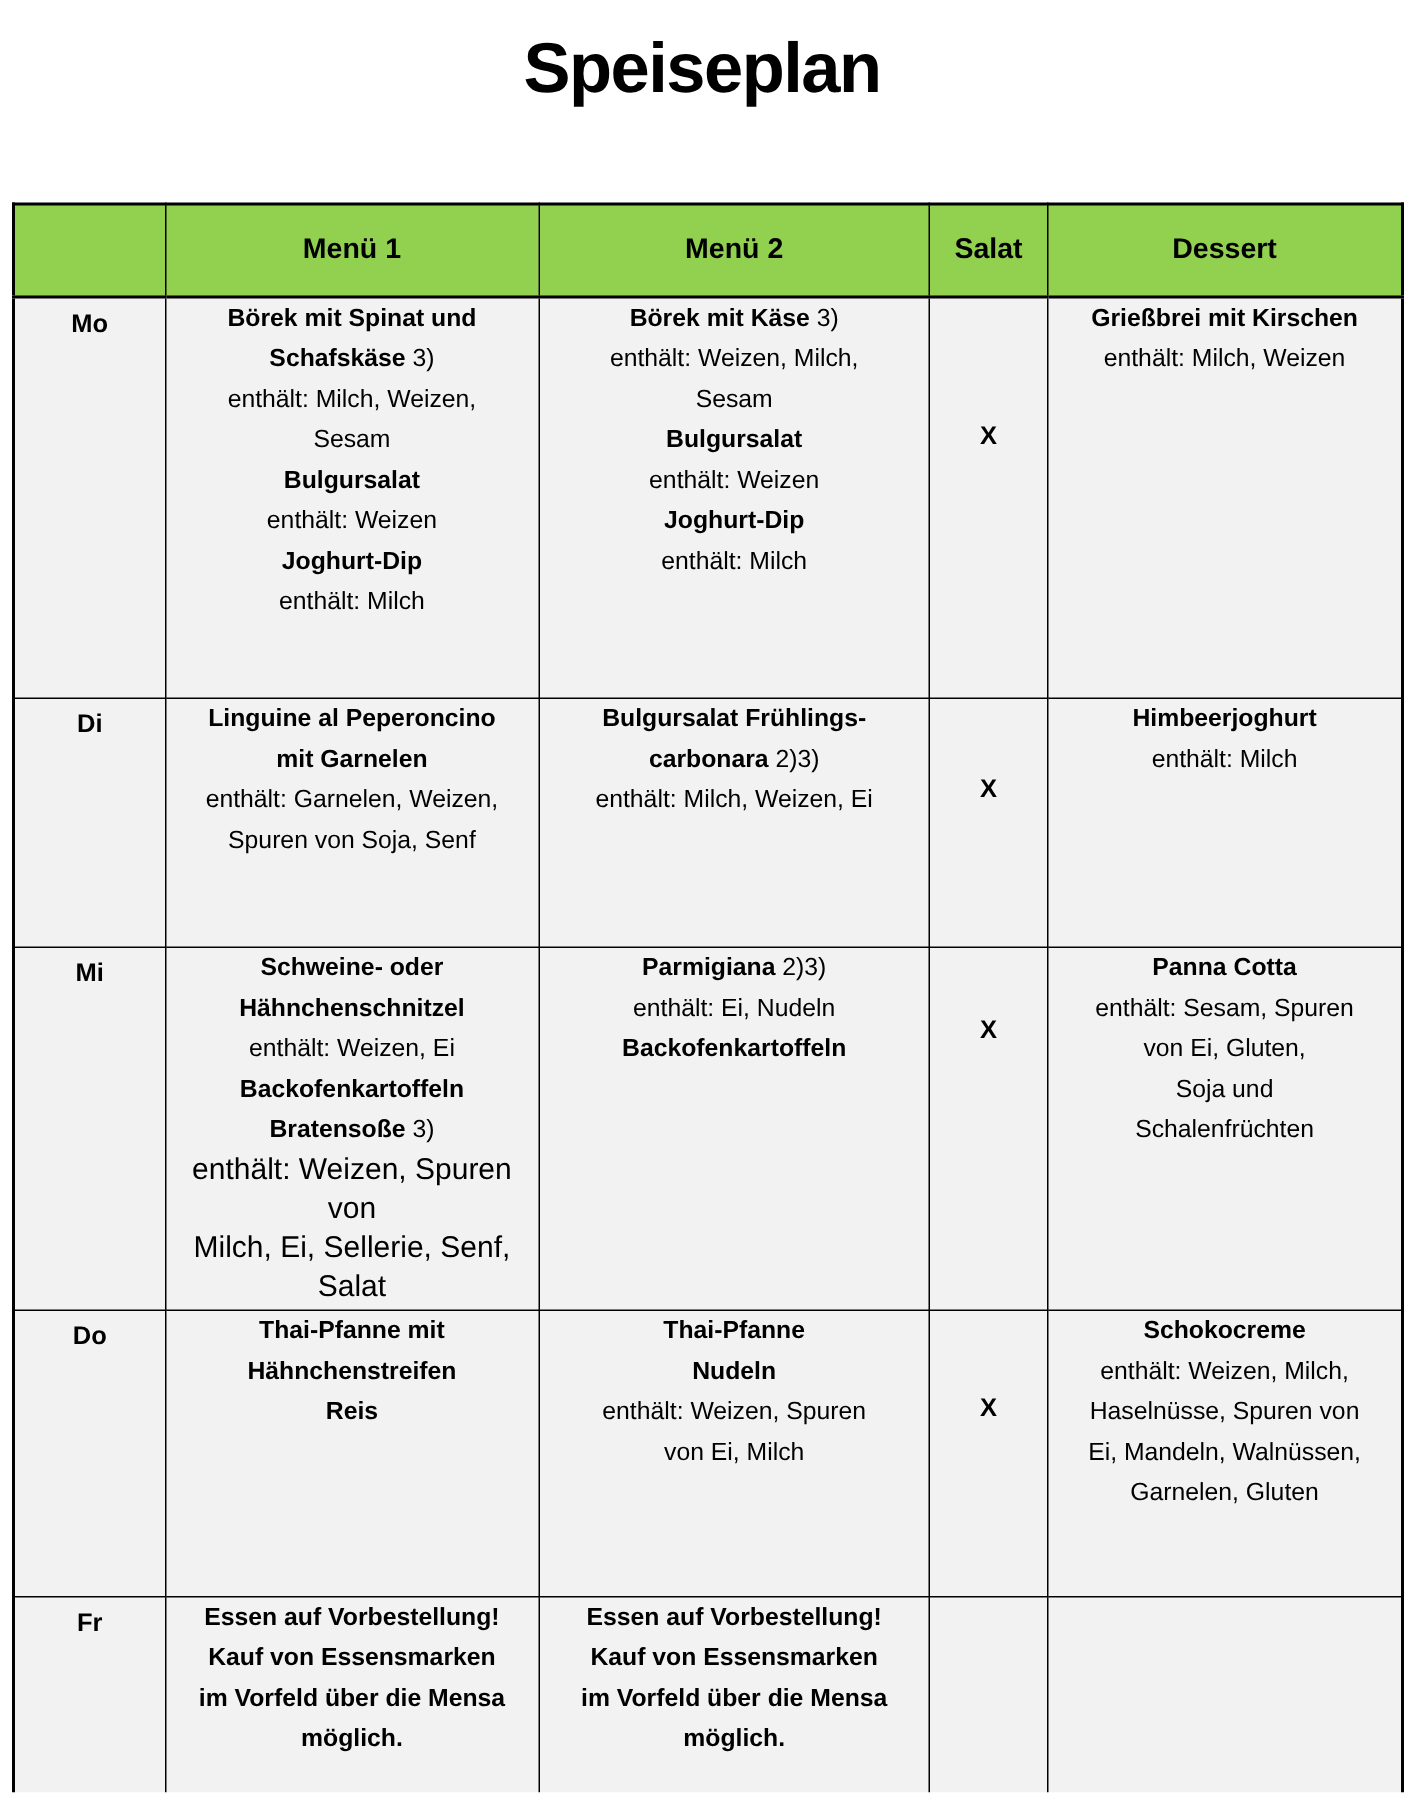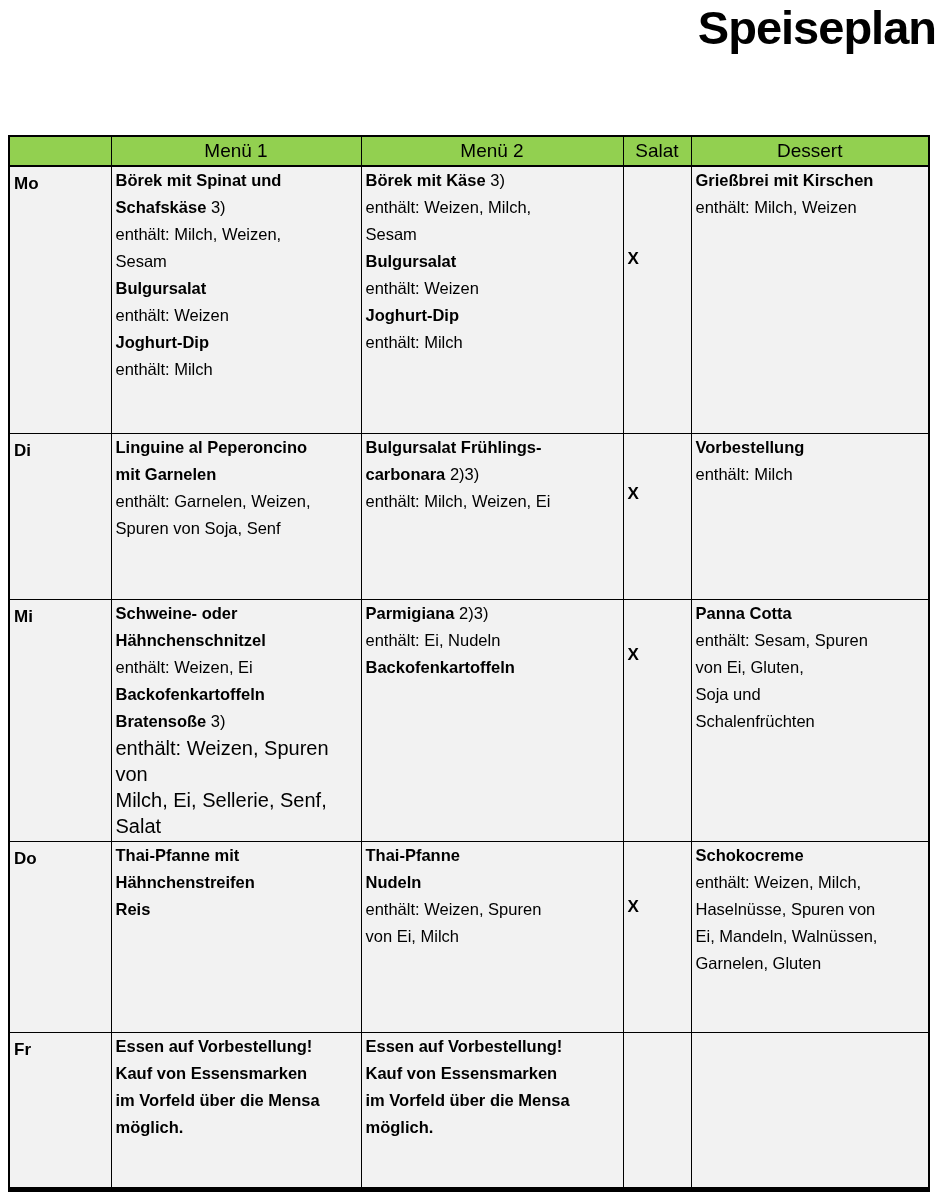--- a/index.html
+++ b/index.html
@@ -5,48 +5,48 @@
   html,body{margin:0;padding:0;background:#ffffff;}
   .page{
     position:relative;
     width:936px;height:1195px;
     background:#ffffff;
     font-family:"Liberation Sans",sans-serif;
     color:#000;
     overflow:hidden;
   }
   .title{
-    margin:0;padding-top:0;
-    text-align:right;
+    margin:0;padding-top:17px;
+    text-align:center;
     font-size:47px;font-weight:700;letter-spacing:-1px;
   }
   .subtitle{
     margin:0;padding-top:15px;
     text-align:center;
     font-size:27px;font-weight:700;
   }
   table.meal-table{
     position:absolute;left:8px;top:135px;
     border-collapse:collapse;table-layout:fixed;
     border:2px solid var(--border,#000);
     border-bottom:5px solid var(--border,#000);
   }
   .meal-table th{
     background:var(--header-bg,#92d050);
     border:1px solid var(--border,#000);
     border-bottom:2px solid var(--border,#000);
     height:28px;
-    font-size:19px;font-weight:400;
+    font-size:19px;font-weight:700;
     text-align:center;vertical-align:middle;
-    padding:0;
+    padding:16px;
   }
   .meal-table td{
     background:var(--cell-bg,#f2f2f2);
     border:1px solid var(--border,#000);
-    vertical-align:top;
+    vertical-align:top;text-align:center;
     padding:0 4px;
   }
   td.day{font-weight:700;font-size:17px;padding-top:7px;}
   td.menu{font-size:16.5px;}
   td.salad{font-weight:700;font-size:17px;}
   .line{line-height:27px;}
   .line.small{font-size:20px;line-height:26px;}
   .b{font-weight:700;}
   tr.r0{height:267px;}
   tr.r1{height:166px;}
@@ -117,21 +117,21 @@
             <div class="line"><span>enthält: Garnelen, Weizen,</span></div>
             <div class="line"><span>Spuren von Soja, Senf</span></div>
           </td>
           <td class="menu">
             <div class="line"><span class="b">Bulgursalat Frühlings-</span></div>
             <div class="line"><span class="b">carbonara </span><span>2)3)</span></div>
             <div class="line"><span>enthält: Milch, Weizen, Ei</span></div>
           </td>
           <td class="salad"><span>X</span></td>
           <td class="menu">
-            <div class="line"><span class="b">Vorbestellung</span></div>
+            <div class="line"><span class="b">Himbeerjoghurt</span></div>
             <div class="line"><span>enthält: Milch</span></div>
           </td>
         </tr>
         <tr class="r2">
           <td class="day">Mi</td>
           <td class="menu">
             <div class="line"><span class="b">Schweine- oder</span></div>
             <div class="line"><span class="b">Hähnchenschnitzel</span></div>
             <div class="line"><span>enthält: Weizen, Ei</span></div>
             <div class="line"><span class="b">Backofenkartoffeln</span></div>

